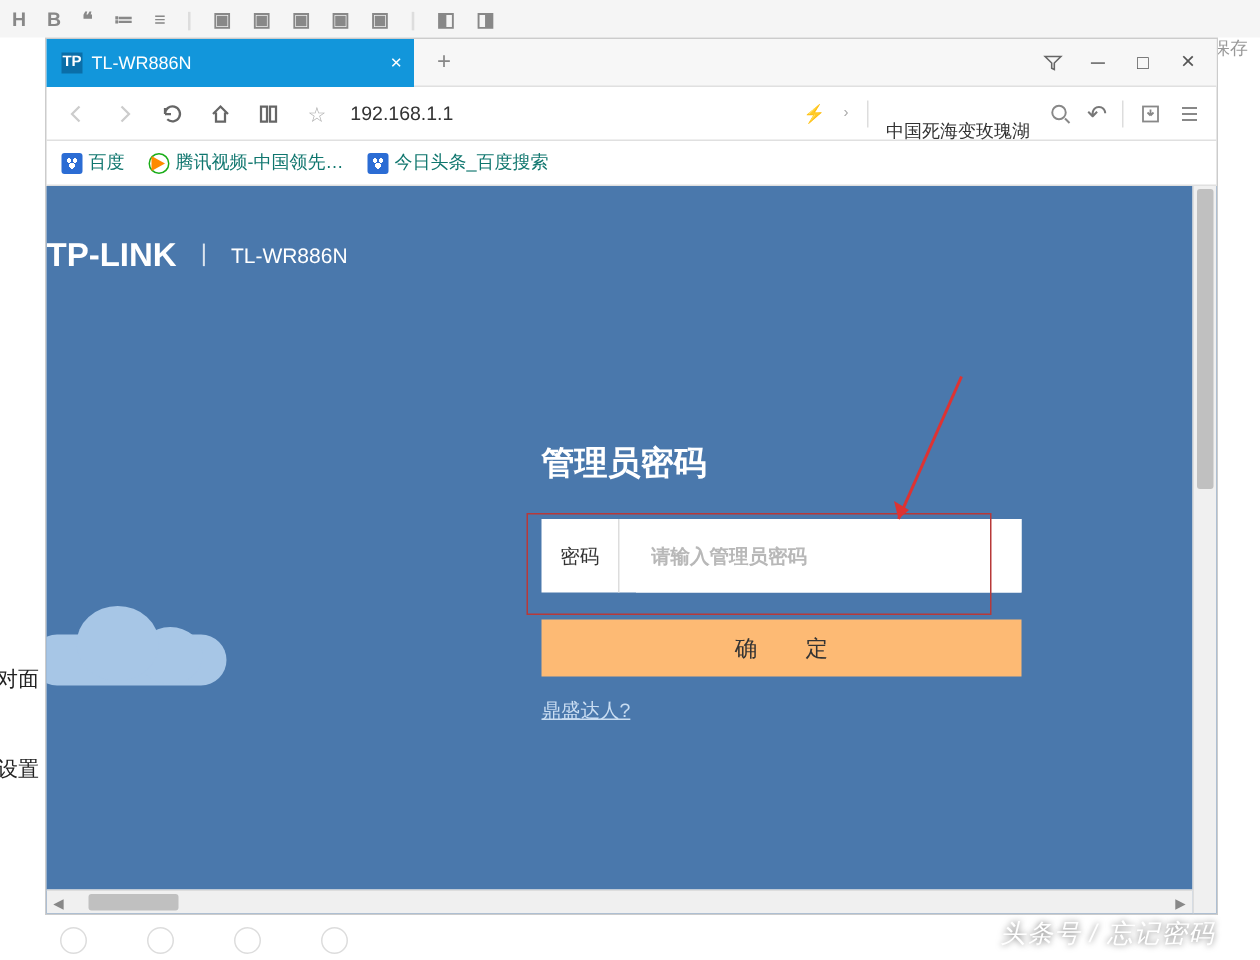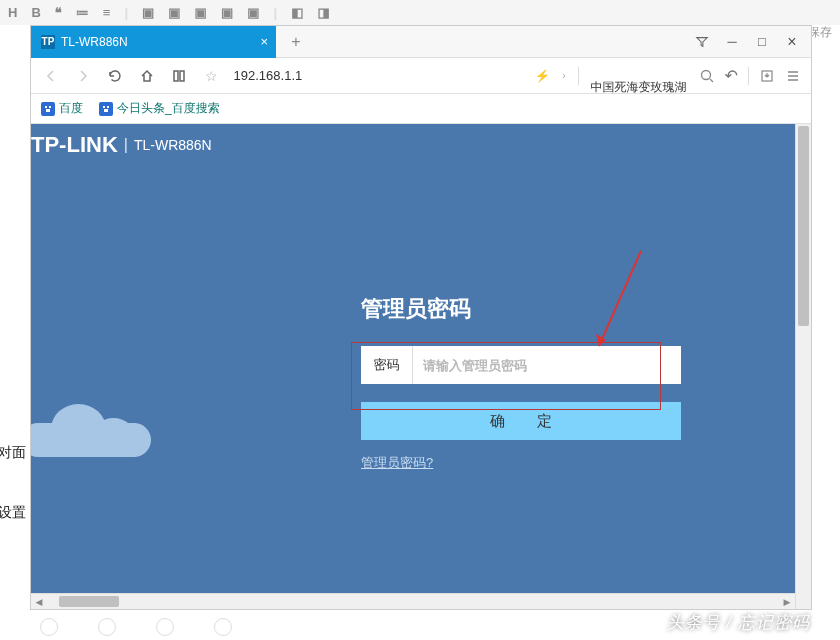--- a/index.html
+++ b/index.html
@@ -50,39 +50,39 @@
 
 .page { flex:1; position:relative; background:#4a78ac; overflow:auto; }
 .scrollbar-v { position:absolute; right:0; top:0; bottom:0; width:16px; background:#f0f0f0; border-left:1px solid #ddd; }
 .scrollbar-v .thumb { position:absolute; left:2px; right:2px; top:2px; height:200px; background:#c0c0c0; border-radius:2px; }
 .scrollbar-h { position:absolute; left:0; right:16px; bottom:0; height:16px; background:#f0f0f0; border-top:1px solid #ddd; }
 .scrollbar-h .thumb { position:absolute; top:2px; bottom:2px; left:28px; width:60px; background:#c0c0c0; border-radius:2px; }
 .scrollbar-h .arrow { position:absolute; top:0; bottom:0; width:16px; display:flex; align-items:center; justify-content:center; color:#888; font-size:9px; }
 .scrollbar-h .arrow.left { left:0; }
 .scrollbar-h .arrow.right { right:0; }
 
-.router-brand { position:absolute; left:0; top:8px; display:flex; align-items:center; gap:6px; color:#fff; }
+.router-brand { position:absolute; left:0; top:33px; display:flex; align-items:center; gap:16px; color:#fff; }
 .router-brand .logo { font-size:22px; font-weight:bold; letter-spacing:0px; font-family:Arial; }
 .router-brand .sep { color:rgba(255,255,255,.8); }
 .router-brand .model { font-size:14px; }
 
 .cloud { position:absolute; left:-10px; top:278px; width:130px; height:55px; }
 .cloud::before { content:""; position:absolute; left:0; bottom:0; width:130px; height:34px; background:#a7c6e6; border-radius:30px; }
 .cloud::after { content:""; position:absolute; left:30px; top:2px; width:55px; height:50px; background:#a7c6e6; border-radius:50%; box-shadow:35px 8px 0 -6px #a7c6e6; }
 
 .login-box { position:absolute; left:330px; top:170px; width:320px; }
 .login-title { color:#fff; font-size:22px; font-weight:bold; margin-bottom:22px; }
 .red-box { position:absolute; left:-10px; top:48px; width:310px; height:68px; border:1px solid #b73939; pointer-events:none; }
 .arrow-annot { position:absolute; left:220px; top:-48px; width:80px; height:110px; pointer-events:none; }
 .arrow-annot svg { width:100%; height:100%; }
-.pwd-row { display:flex; background:#fff; height:38px; margin-bottom:18px; }
+.pwd-row { display:flex; background:#fff; height:49px; margin-bottom:18px;gap:11px; }
 .pwd-label { width:52px; display:flex; align-items:center; justify-content:center; font-size:13px; color:#333; border-right:1px solid #ddd; }
 .pwd-input { flex:1; border:none; outline:none; padding:0 10px; font-size:13px; color:#333;font-weight:bold; }
 .pwd-input::placeholder { color:#b8b8b8; }
-.btn-confirm { width:100%; height:38px; background:#7dd3fc; color:#333; font-size:15px; border:none; cursor:pointer; letter-spacing:14px; text-indent:14px; }
+.btn-confirm { width:100%; height:38px; background:#fdba74; color:#333; font-size:15px; border:none; cursor:pointer; letter-spacing:14px; text-indent:14px; }
 .forgot { display:inline-block; margin-top:14px; color:#c9ddf2; font-size:13px; text-decoration:underline; cursor:pointer; }
 
 
 .side-crop { position:absolute; left:-2px; color:#222; font-size:14px; }
 .side-crop.t1 { top:444px; }
 .side-crop.t2 { top:504px; }
 
 
 .watermark { position:absolute; right:30px; bottom:6px; color:#fff; font-size:17px; text-shadow:0 0 4px rgba(0,0,0,.6); font-style:italic; letter-spacing:1px; }
 
@@ -200,20 +200,24 @@
         </span>
     </div>
   </div>
 
   <div class="bookmarks">
     <div class="bm">
       <div class="ico paw"></div>
       <span>百度</span>
     </div>
     <div class="bm">
+      <div class="ico play"></div>
+      <span>腾讯视频-中国领先…</span>
+    </div>
+    <div class="bm">
       <div class="ico paw"></div>
       <span>今日头条_百度搜索</span>
     </div>
   </div>
 
   <div class="page">
 
     <div class="router-brand">
       <span class="logo">TP-LINK</span>
       <span class="sep">|</span>
@@ -229,21 +233,21 @@
         <svg viewBox="0 0 80 110">
             <path d="M60 5 L18 100" stroke="#d33" stroke-width="2" fill="none"></path>
             <path d="M18 100 l-3 -12 l10 6 z" fill="#d33"></path>
           </svg>
       </div>
       <div class="pwd-row">
         <div class="pwd-label">密码</div>
         <input class="pwd-input" type="password" placeholder="请输入管理员密码" style="">
       </div>
       <button class="btn-confirm">确 定</button>
-      <a class="forgot">管理员密码?</a>
+      <a class="forgot">鼎盛达人?</a>
     </div>
 
     <div class="scrollbar-v">
         <div class="thumb"></div>
       </div>
     <div class="scrollbar-h">
       <div class="arrow left">◀</div>
       <div class="thumb"></div>
       <div class="arrow right">▶</div>
     </div>

